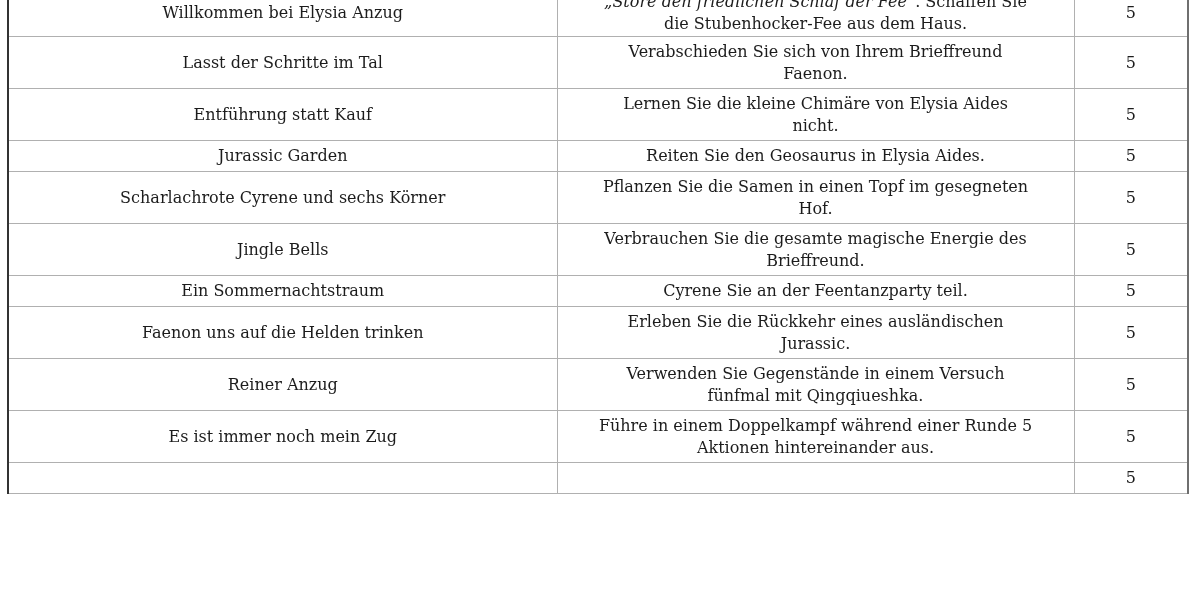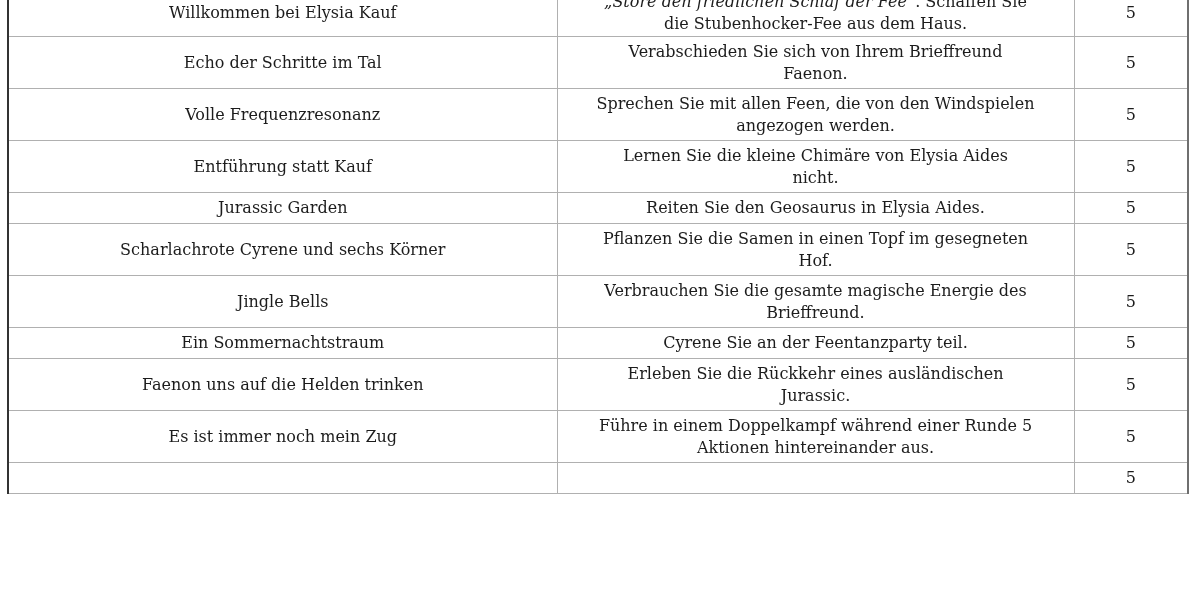--- a/index.html
+++ b/index.html
@@ -40,32 +40,27 @@
 
 <div class="stage">
   <table class="ach">
     <colgroup>
       <col style="width:549px">
       <col style="width:517px">
       <col style="width:114px">
     </colgroup>
     <tbody id="rows">
         <tr class="first">
-          <td><span>Willkommen bei Elysia Kauf</span></td>
+          <td><span>Willkommen bei Elysia Anzug</span></td>
           <td><i>„Störe den friedlichen Schlaf der Fee“</i><span>. Schaffen Sie</span><br><span>die Stubenhocker-Fee aus dem Haus.</span></td>
           <td class="points">5</td>
         </tr>
         <tr class="two">
-          <td><span>Echo der Schritte im Tal</span></td>
+          <td><span>Lasst der Schritte im Tal</span></td>
           <td><span>Verabschieden Sie sich von Ihrem Brieffreund</span><br><span>Faenon.</span></td>
-          <td class="points">5</td>
-        </tr>
-        <tr class="two">
-          <td><span>Volle Frequenzresonanz</span></td>
-          <td><span>Sprechen Sie mit allen Feen, die von den Windspielen</span><br><span>angezogen werden.</span></td>
           <td class="points">5</td>
         </tr>
         <tr class="two">
           <td><span>Entführung statt Kauf</span></td>
           <td><span>Lernen Sie die kleine Chimäre von Elysia Aides</span><br><span>nicht.</span></td>
           <td class="points">5</td>
         </tr>
         <tr class="one">
           <td><span>Jurassic Garden</span></td>
           <td><span>Reiten Sie den Geosaurus in Elysia Aides.</span></td>
@@ -85,20 +80,25 @@
           <td><span>Ein Sommernachtstraum</span></td>
           <td><span>Cyrene Sie an der Feentanzparty teil.</span></td>
           <td class="points">5</td>
         </tr>
         <tr class="two">
           <td><span>Faenon uns auf die Helden trinken</span></td>
           <td><span>Erleben Sie die Rückkehr eines ausländischen</span><br><span>Jurassic.</span></td>
           <td class="points">5</td>
         </tr>
         <tr class="two">
+          <td><span>Reiner Anzug</span></td>
+          <td><span>Verwenden Sie Gegenstände in einem Versuch</span><br><span>fünfmal mit Qingqiueshka.</span></td>
+          <td class="points">5</td>
+        </tr>
+        <tr class="two">
           <td><span>Es ist immer noch mein Zug</span></td>
           <td><span>Führe in einem Doppelkampf während einer Runde 5</span><br><span>Aktionen hintereinander aus.</span></td>
           <td class="points">5</td>
         </tr>
         <tr class="one">
           <td></td>
           <td></td>
           <td class="points">5</td>
         </tr>
       </tbody>

